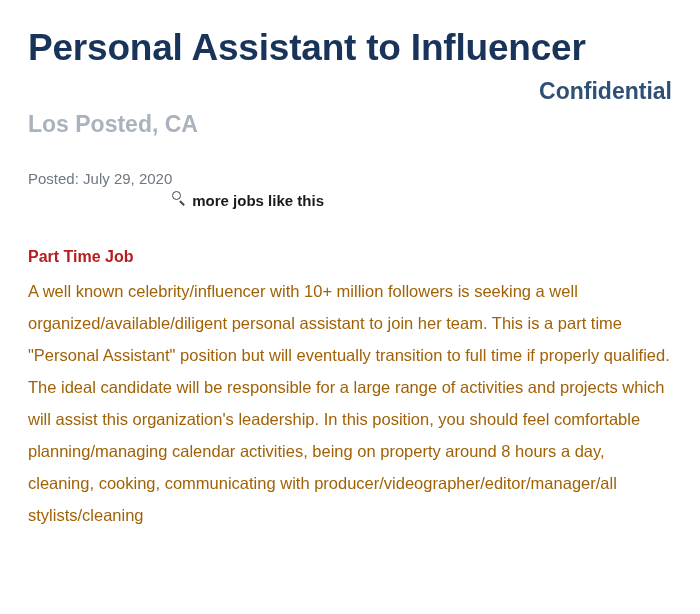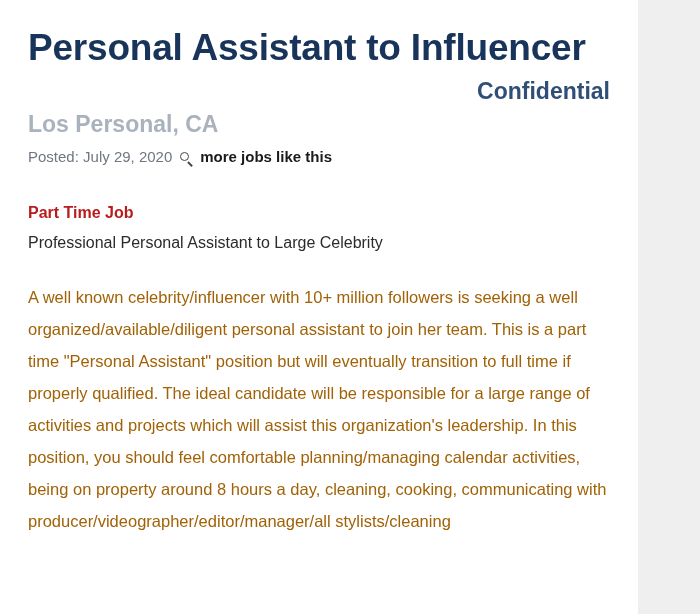--- a/index.html
+++ b/index.html
@@ -8,21 +8,21 @@
     background: #efefef;
   }
   body {
     width: 700px;
     height: 614px;
     font-family: "Liberation Sans", sans-serif;
     overflow: hidden;
   }
   .page {
     position: relative;
-    width: 638px;
+    width: 700px;
     height: 614px;
     background: #ffffff;
     box-sizing: border-box;
     padding: 26px 28px 0 28px;
   }
   .job-title {
     font-size: 37px;
     line-height: 44px;
     font-weight: bold;
     color: #18345a;
@@ -41,33 +41,33 @@
   .location {
     font-size: 23px;
     line-height: 30px;
     font-weight: bold;
     color: #a9b2bd;
     margin: 0 0 8px 0;
   }
   .meta-row {
     display: flex;
     align-items: center;
-    gap: 8px;
     margin-bottom: 34px;
   }
   .posted {
     font-size: 15px;
     color: #6f7782;
     line-height: 20px;
   }
   .more-jobs {
     display: flex;
-    align-items: flex-end;
+    align-items: flex-start;
     gap: 5px;
     cursor: pointer;
+    margin-top: 44px;
   }
   .search-icon {
     display: inline-block;
     width: 15px;
     height: 15px;
     position: relative;
     flex: none;
   }
   .search-icon::before {
     content: "";
@@ -120,29 +120,28 @@
 </style>
 </head>
 <body>
 
 <div class="page">
 
   <h1 class="job-title">Personal Assistant to Influencer</h1>
 
   <div class="company">Confidential</div>
 
-  <div class="location">Los Personal, CA</div>
+  <div class="location">Los Posted, CA</div>
 
   <div class="meta-row">
     <span class="posted">Posted: July 29, 2020</span>
     <span class="more-jobs">
       <span class="search-icon"></span>
       <span class="more-jobs-label">more jobs like this</span>
     </span>
   </div>
 
   <div class="section-heading">Part Time Job</div>
 
-  <div class="subheading">Professional Personal Assistant to Large Celebrity</div>
 
   <p class="body-text">A well known celebrity/influencer with 10+ million followers is seeking a well organized/available/diligent personal assistant to join her team. This is a part time "Personal Assistant" position but will eventually transition to full time if properly qualified. The ideal candidate will be responsible for a large range of activities and projects which will assist this organization's leadership. In this position, you should feel comfortable planning/managing calendar activities, being on property around 8 hours a day, cleaning, cooking, communicating with producer/videographer/editor/manager/all stylists/cleaning</p>
 
 </div>
 
 </body></html>

